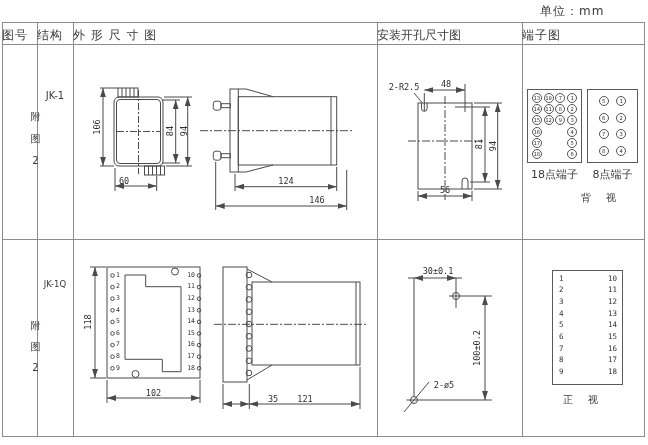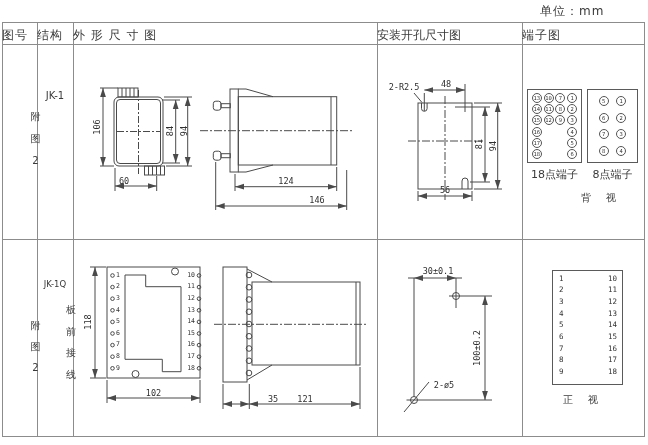--- a/index.html
+++ b/index.html
@@ -250,23 +250,20 @@
     <span class="tc">4</span>
   </div>
   <div class="tlabel" style="left:527px;top:167px;width:55px;">18点端子</div>
   <div class="tlabel" style="left:587px;top:167px;width:51px;">8点端子</div>
   <div class="viewlabel" style="left:522px;top:191px;width:123px;padding-left:18px;">背 视</div>
 
   <div class="figcell" style="left:2px;top:315px;width:35px;">
     <div class="vstack" style="line-height:21px;">附图2</div>
   </div>
   <div class="model" style="left:37px;top:279px;width:36px;font-size:8.5px;">JK-1Q</div>
-  <div class="figcell" style="left:37px;top:299px;width:36px;">
-    <div class="vstack" style="line-height:21.5px;">板前接线</div>
-  </div>
 
   <div class="numstack n-sm" style="left:116px;top:269.8px;">
     <span>1</span>
       <span>2</span>
     <span>3</span>
       <span>4</span>
     <span>5</span>
       <span>6</span>
     <span>7</span>
       <span>8</span>

